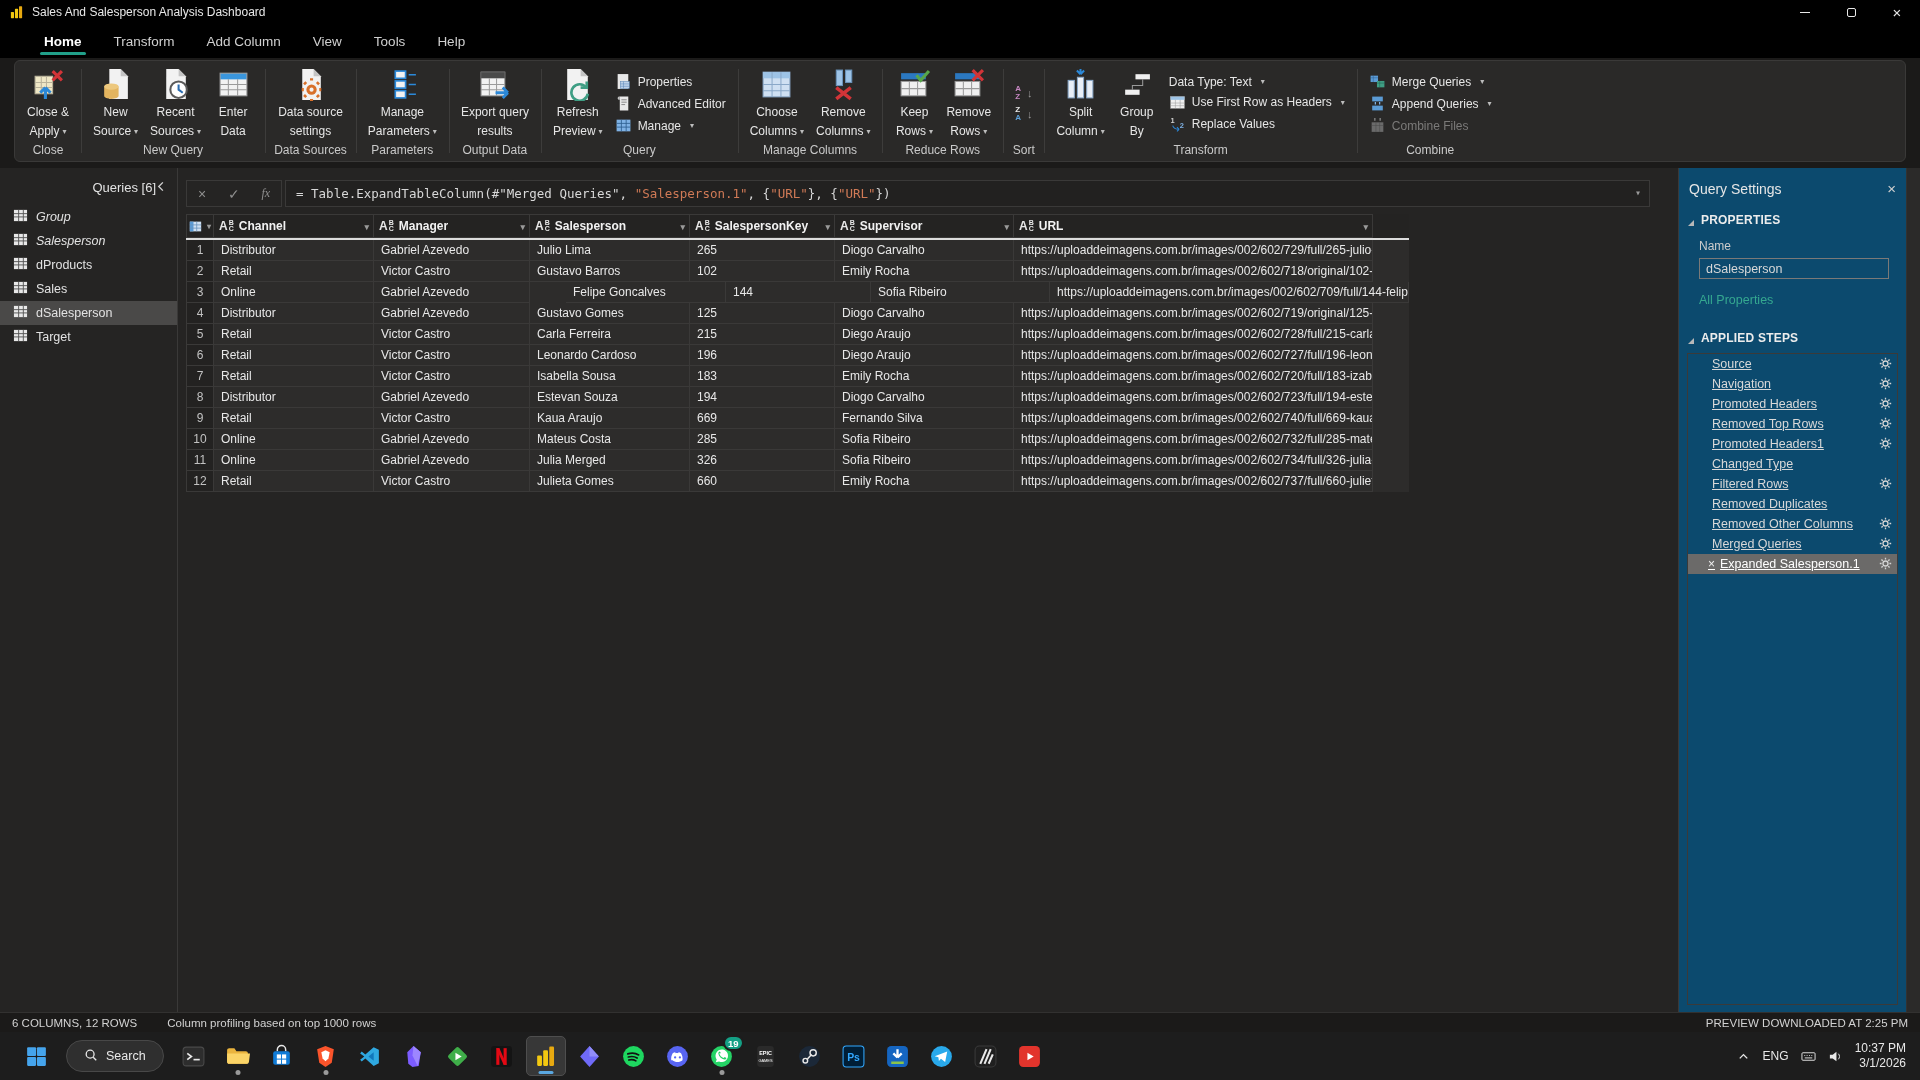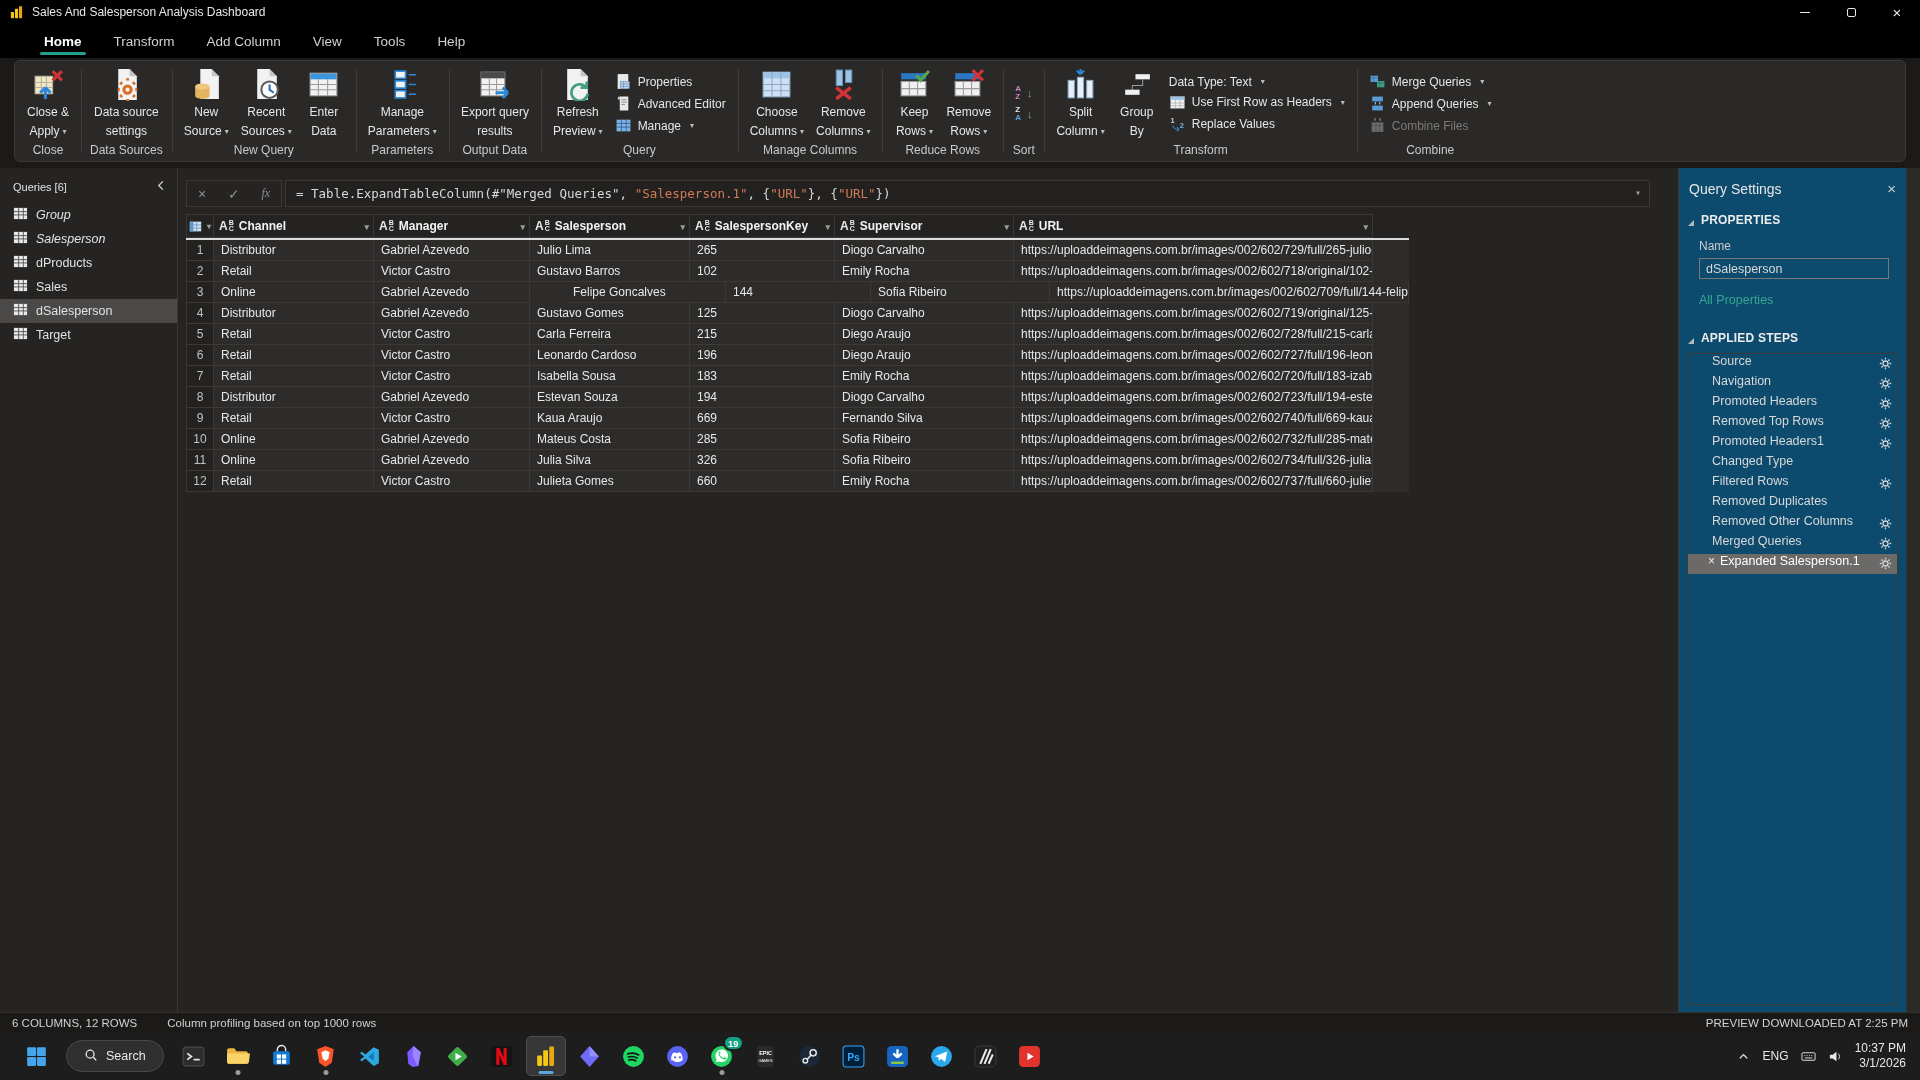--- a/index.html
+++ b/index.html
@@ -50,22 +50,22 @@
   .rbtn-small .ricon16 { width:17px; height:17px; flex:none; }
   .rbtn-small .ricon16 svg { width:100%; height:100%; }
   .rbtn-small.disabled { color:#7b7a79; }
   .sortglyph { display:flex; flex-direction:column; font-size:8px; font-weight:bold;
     line-height:8px; }
   .sortarrow { color:#9a9a9a; font-size:11px; }
 
   
   .sidebar { position:absolute; left:0; top:168px; width:178px; bottom:68px; background:#252423;
     border-right:1px solid #3a3938; }
-  .sidebar-header { display:flex; align-items:center; justify-content:space-between;
-    padding:12px 10px 10px 13px; font-size:11px; color:#e2e2e2; }
+  .sidebar-header { display:flex; align-items:center; justify-content:flex-end;
+    padding:12px 10px 10px 13px; font-size:13px; color:#e2e2e2; }
   .q-item { height:24px; display:flex; align-items:center; gap:8px; padding-left:13px;
     font-size:12.5px; color:#e2e2e2; }
   .q-item.selected { background:#4a4948; }
   .q-item.italic .qlbl { font-style:italic; }
   .q-item svg { width:15px; height:15px; flex:none; }
 
   
   .formula-row { position:absolute; left:186px; top:180px; width:1464px; height:27px; display:flex; }
   .fx-box { width:96px; border:1px solid #3a3938; background:#252423; display:flex;
     align-items:center; justify-content:space-around; color:#8f8f8f; }
@@ -107,22 +107,22 @@
   .qp-close { color:#cfcfcf; font-size:15px; }
   .qp-sec { display:flex; align-items:center; gap:6px; font-weight:bold; font-size:12px;
     color:#ececec; letter-spacing:0.2px; }
   .tri { width:8px; height:8px; flex:none; }
   .qp-name-label { margin:12px 0 0 12px; color:#cccccc; }
   .qp-input { margin:5px 0 0 12px; width:190px; height:21px; background:transparent;
     border:1px solid #7a7978; color:#d8d8d8; font-size:12.5px; padding:0 6px;
     font-family:"Liberation Sans", sans-serif; }
   .qp-link { margin:14px 0 0 12px; color:#35a890; font-size:12.5px; display:inline-block; }
   .steps-box { margin-top:8px; border:1px solid #3b3a39; height:652px; overflow:hidden; }
-  .step { height:20px; display:flex; align-items:flex-start; padding-left:24px; position:relative;
-    font-size:12.5px; color:#d8d8d8; }
+  .step { height:20px; display:flex; align-items:center; padding-left:24px; position:relative;
+    font-size:12.5px; color:#d8d8d8;text-decoration:underline; }
   .step.selected { background:#6b6a69; color:#fff; padding-left:20px; }
   .step .sx { margin-right:5px; font-size:12px; color:#f0f0f0; }
   .step .gear { position:absolute; right:5px; top:3px; width:13px; height:13px; }
 
   
   .statusbar { position:absolute; left:0; right:0; top:1012px; height:20px; background:#1b1a19;
     border-top:1px solid #323130; display:flex; align-items:center; padding:0 12px;
     font-size:11.5px; color:#d2d2d2; }
   .statusbar .s1 { margin-right:30px; }
   .statusbar .sp { flex:1; }
@@ -201,68 +201,68 @@
               <div class="rlabel">Close &amp;
 Apply<span class="chev">▾</span></div>
             </div>
           </div>
           <div class="rgroup-label">Close</div>
         </div>
         <div class="rgroup">
           <div class="rrow">
             <div class="rbtn-large">
               <div class="ricon"><svg viewBox="0 0 32 32">
+                  <path d="M10 1h11l7 7v22H10z" fill="#f2f2f2"></path>
+                  <path d="M21 1v7h7z" fill="#c4c4c4"></path>
+                  <path d="M5 18v9c0 1.7 3.1 3 7 3s7-1.3 7-3v-9" fill="#e3b45f"></path>
+                  <ellipse cx="12" cy="18" rx="7" ry="3" fill="#edc87e"></ellipse>
+                </svg></div>
+              <div class="rlabel">New
+Source<span class="chev">▾</span></div>
+            </div>
+            <div class="rbtn-large">
+              <div class="ricon"><svg viewBox="0 0 32 32">
+                  <path d="M7 1h12l7 7v22H7z" fill="#f2f2f2"></path>
+                  <path d="M19 1v7h7z" fill="#c4c4c4"></path>
+                  <circle cx="19" cy="21" r="8" fill="#fff" stroke="#5a5a5a" stroke-width="2"></circle>
+                  <path d="M19 16v5l4 3" stroke="#2b6cb0" stroke-width="2" fill="none"></path>
+                </svg></div>
+              <div class="rlabel">Recent
+Sources<span class="chev">▾</span></div>
+            </div>
+            <div class="rbtn-large">
+              <div class="ricon"><svg viewBox="0 0 32 32">
+                  <rect x="3" y="5" width="26" height="22" fill="#f2f2f2"></rect>
+                  <rect x="3" y="5" width="26" height="6" fill="#3a96dd"></rect>
+                  <path d="M3 16h26M3 21h26M11 11v16M20 11v16" stroke="#9a9a9a" fill="none"></path>
+                  <rect x="3" y="5" width="26" height="22" fill="none" stroke="#9a9a9a"></rect>
+                </svg></div>
+              <div class="rlabel">Enter
+Data</div>
+            </div>
+          </div>
+          <div class="rgroup-label">New Query</div>
+        </div>
+        <div class="rgroup">
+          <div class="rrow">
+            <div class="rbtn-large">
+              <div class="ricon"><svg viewBox="0 0 32 32">
                   <path d="M8 1h11l7 7v23H8z" fill="#f2f2f2"></path>
                   <path d="M19 1v7h7z" fill="#c4c4c4"></path>
                   <g stroke="#d8702a" stroke-width="3">
                     <path d="M17 12v-2M17 30v2M9.5 21h-2M24.5 21h2M11.7 15.7l-1.8-1.8M22.3 26.3l1.8 1.8M11.7 26.3l-1.8 1.8M22.3 15.7l1.8-1.8"></path>
                   </g>
                   <circle cx="17" cy="21" r="5" fill="#d8702a"></circle>
                   <circle cx="17" cy="21" r="2" fill="#f2f2f2"></circle>
                 </svg></div>
               <div class="rlabel">Data source
 settings</div>
             </div>
           </div>
           <div class="rgroup-label">Data Sources</div>
-        </div>
-        <div class="rgroup">
-          <div class="rrow">
-            <div class="rbtn-large">
-              <div class="ricon"><svg viewBox="0 0 32 32">
-                  <path d="M10 1h11l7 7v22H10z" fill="#f2f2f2"></path>
-                  <path d="M21 1v7h7z" fill="#c4c4c4"></path>
-                  <path d="M5 18v9c0 1.7 3.1 3 7 3s7-1.3 7-3v-9" fill="#e3b45f"></path>
-                  <ellipse cx="12" cy="18" rx="7" ry="3" fill="#edc87e"></ellipse>
-                </svg></div>
-              <div class="rlabel">New
-Source<span class="chev">▾</span></div>
-            </div>
-            <div class="rbtn-large">
-              <div class="ricon"><svg viewBox="0 0 32 32">
-                  <path d="M7 1h12l7 7v22H7z" fill="#f2f2f2"></path>
-                  <path d="M19 1v7h7z" fill="#c4c4c4"></path>
-                  <circle cx="19" cy="21" r="8" fill="#fff" stroke="#5a5a5a" stroke-width="2"></circle>
-                  <path d="M19 16v5l4 3" stroke="#2b6cb0" stroke-width="2" fill="none"></path>
-                </svg></div>
-              <div class="rlabel">Recent
-Sources<span class="chev">▾</span></div>
-            </div>
-            <div class="rbtn-large">
-              <div class="ricon"><svg viewBox="0 0 32 32">
-                  <rect x="3" y="5" width="26" height="22" fill="#f2f2f2"></rect>
-                  <rect x="3" y="5" width="26" height="6" fill="#3a96dd"></rect>
-                  <path d="M3 16h26M3 21h26M11 11v16M20 11v16" stroke="#9a9a9a" fill="none"></path>
-                  <rect x="3" y="5" width="26" height="22" fill="none" stroke="#9a9a9a"></rect>
-                </svg></div>
-              <div class="rlabel">Enter
-Data</div>
-            </div>
-          </div>
-          <div class="rgroup-label">New Query</div>
         </div>
         <div class="rgroup">
           <div class="rrow">
             <div class="rbtn-large">
               <div class="ricon"><svg viewBox="0 0 32 32">
                   <g fill="#f2f2f2" stroke="#2b88d8" stroke-width="1.6">
                     <rect x="9" y="3" width="10" height="7"></rect>
                     <rect x="9" y="12.5" width="10" height="7"></rect>
                     <rect x="9" y="22" width="10" height="7"></rect>
                   </g>
@@ -715,21 +715,21 @@
         <div class="td" style="width: 156px;">Gabriel Azevedo</div>
         <div class="td" style="width: 160px;">Mateus Costa</div>
         <div class="td" style="width: 145px;">285</div>
         <div class="td" style="width: 179px;">Sofia Ribeiro</div>
         <div class="td" style="width: 359px;">https://uploaddeimagens.com.br/images/002/602/732/full/285-mate...</div>
       </div>
       <div class="tr">
         <div class="td rownum" style="width: 28px;">11</div>
         <div class="td" style="width: 160px;">Online</div>
         <div class="td" style="width: 156px;">Gabriel Azevedo</div>
-        <div class="td" style="width: 160px;">Julia Silva</div>
+        <div class="td" style="width: 160px;">Julia Merged</div>
         <div class="td" style="width: 145px;">326</div>
         <div class="td" style="width: 179px;">Sofia Ribeiro</div>
         <div class="td" style="width: 359px;">https://uploaddeimagens.com.br/images/002/602/734/full/326-julia-...</div>
       </div>
       <div class="tr">
         <div class="td rownum" style="width: 28px;">12</div>
         <div class="td" style="width: 160px;">Retail</div>
         <div class="td" style="width: 156px;">Victor Castro</div>
         <div class="td" style="width: 160px;">Julieta Gomes</div>
         <div class="td" style="width: 145px;">660</div>

